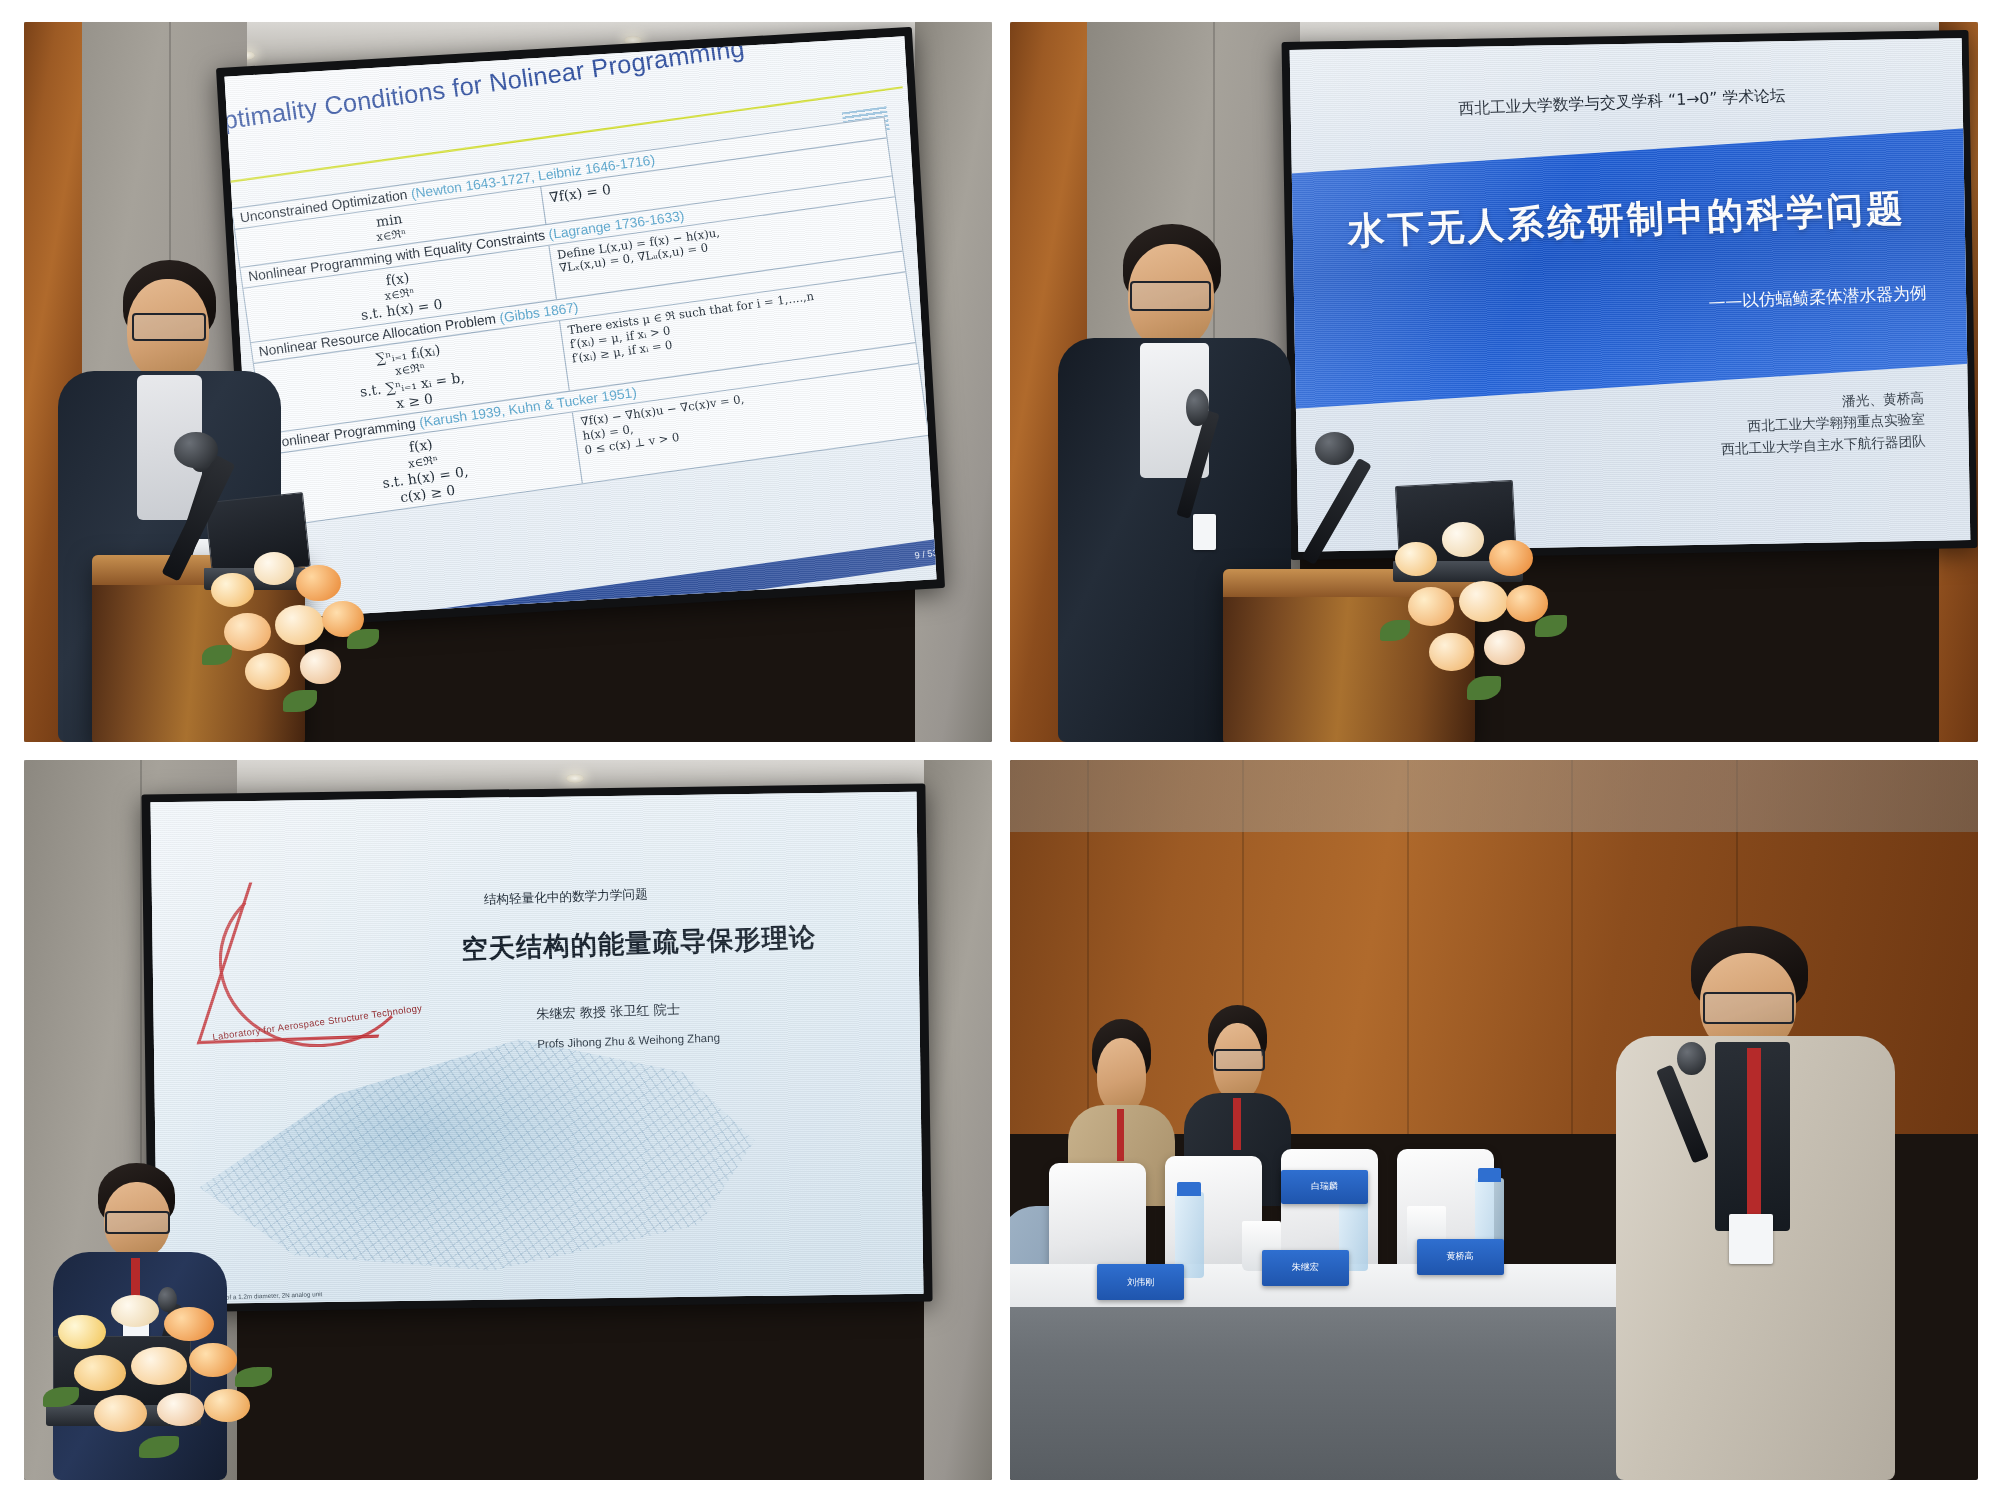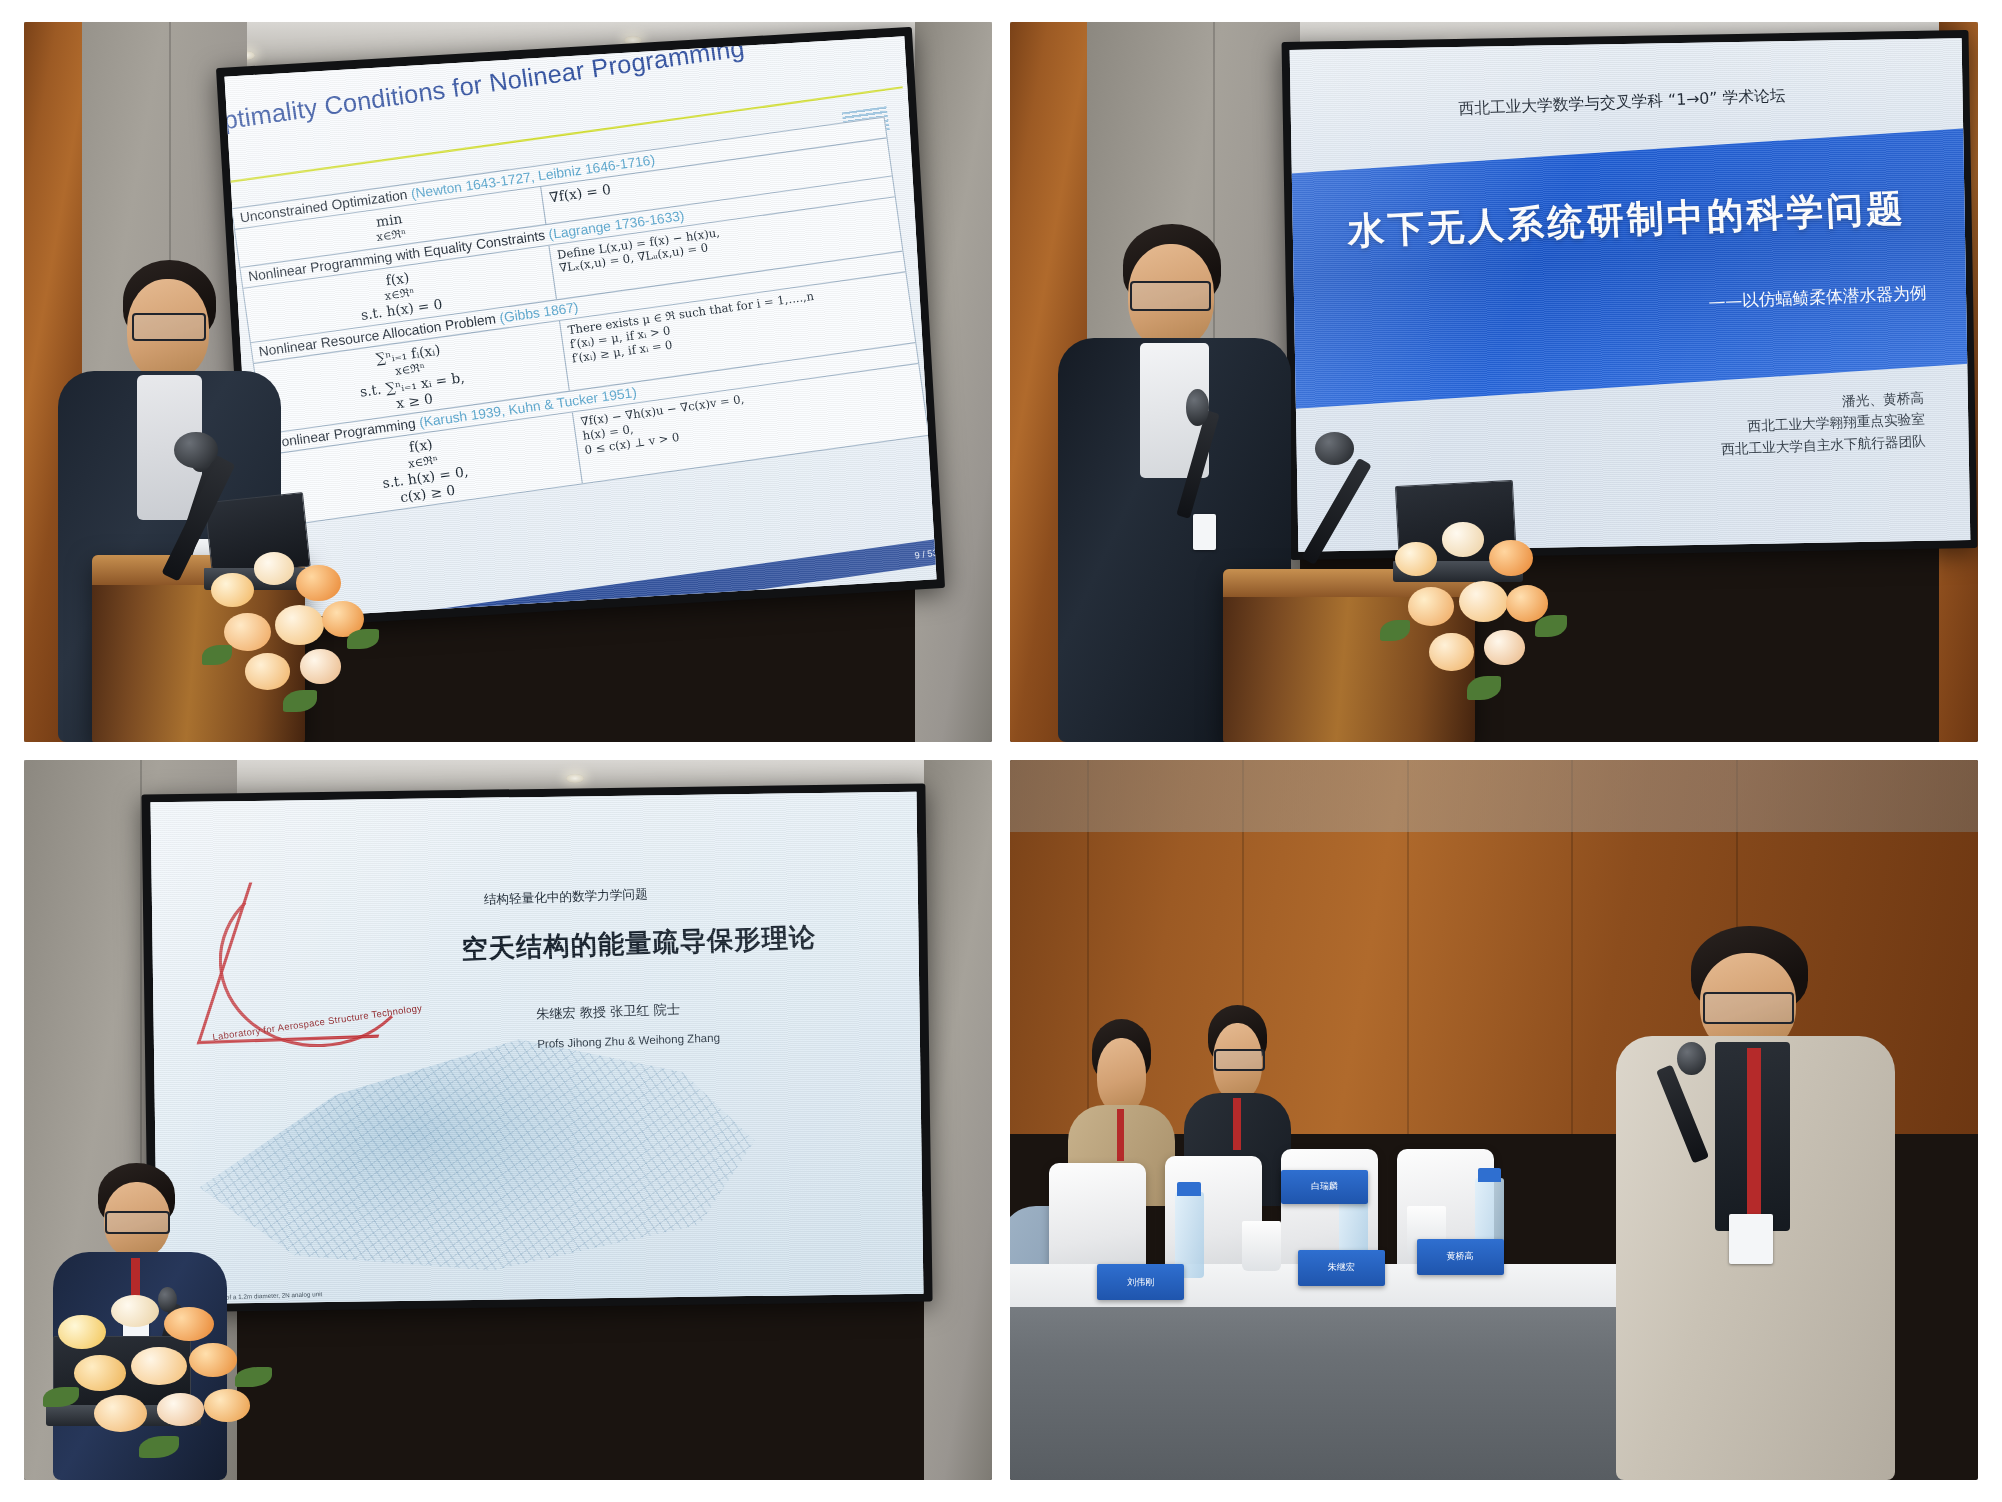--- a/index.html
+++ b/index.html
@@ -426,21 +426,21 @@
     <div class="bottle" style="left:34%;top:59%;width:3%;height:12%;"></div>
     <div class="bottle-cap" style="left:34.3%;top:57.6%;width:2.4%;height:2%;"></div>
     <div class="bottle" style="left:48%;top:58%;width:3%;height:12%;"></div>
     <div class="bottle-cap" style="left:48.3%;top:56.6%;width:2.4%;height:2%;"></div>
     <div class="cup" style="left:24%;top:64%;width:4%;height:7%;"></div>
     <div class="cup" style="left:41%;top:62%;width:4%;height:7%;"></div>
 
     <div class="nameplate" style="left:9%;top:70%;width:9%;height:5%;">
       <span>刘伟刚</span>
     </div>
-    <div class="nameplate" style="left:26%;top:68%;width:9%;height:5%;margin-left:36px;">
+    <div class="nameplate" style="left:26%;top:68%;width:9%;height:5%;">
       <span>朱继宏</span>
     </div>
     <div class="nameplate" style="left:42%;top:66.5%;width:9%;height:5%;">
       <span>黄桥高</span>
     </div>
     <div class="nameplate" style="left:28%;top:57%;width:9%;height:4.6%;">
       <span>白瑞麟</span>
     </div>
     <div class="nameplate" style="left:69%;top:61%;width:9%;height:4.6%;">
       <span>朱华君</span>

